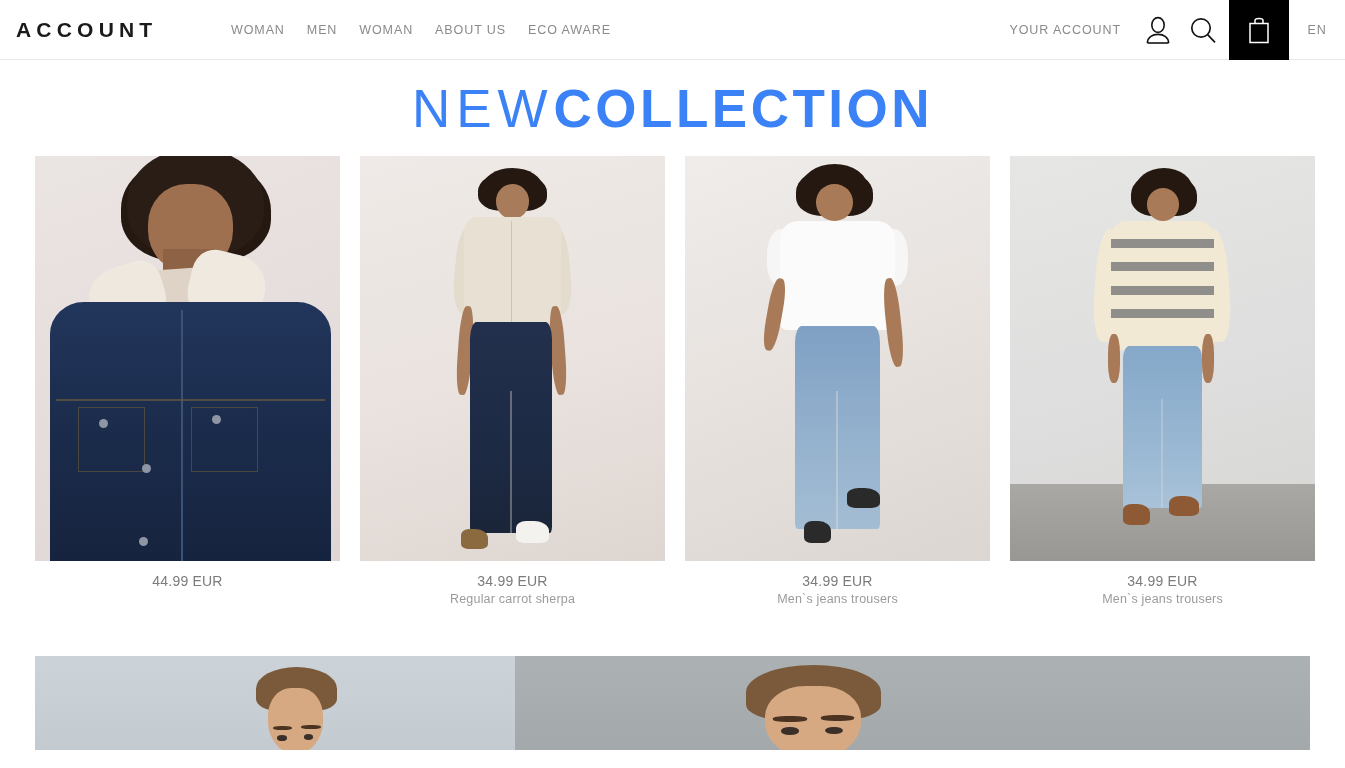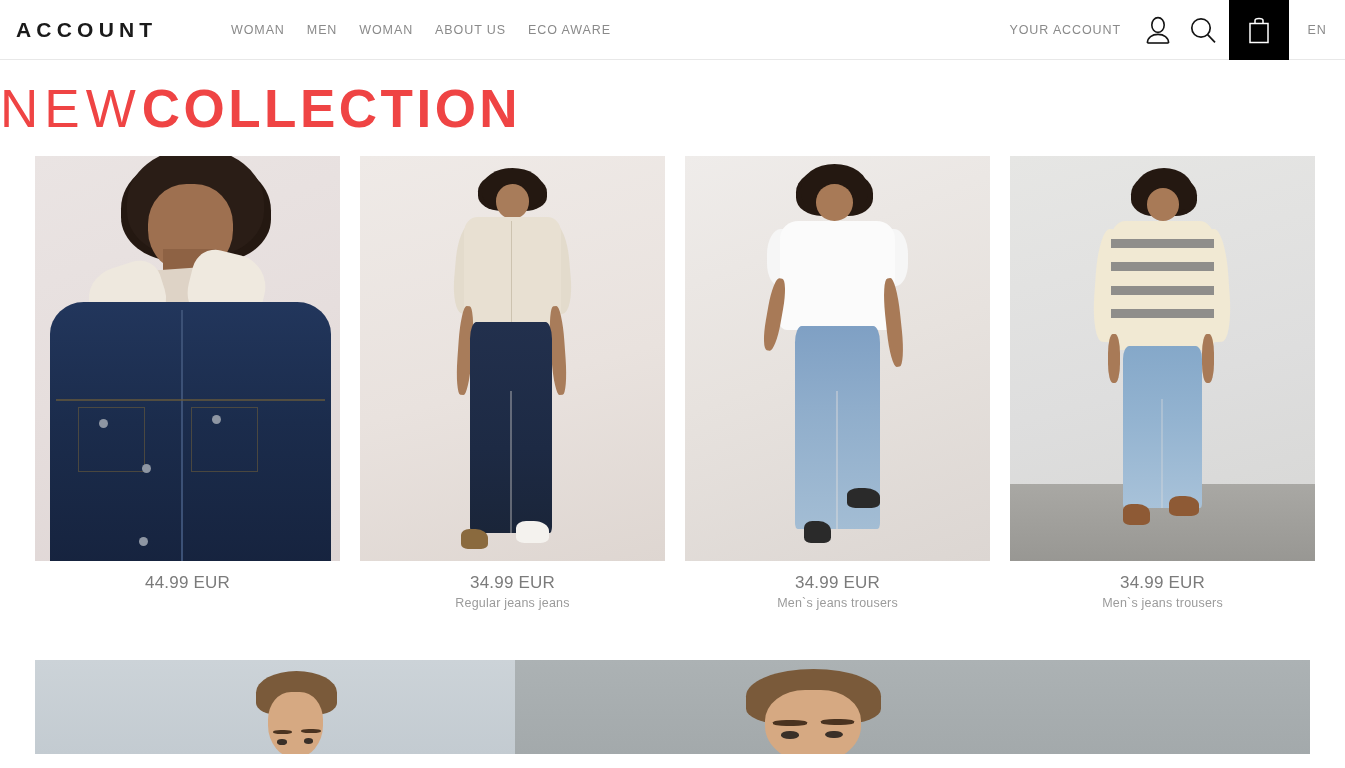--- a/index.html
+++ b/index.html
@@ -96,26 +96,26 @@
     align-items: center;
     justify-content: center;
     font-size: 12.5px;
     letter-spacing: 0.9px;
     color: #8a8a8a;
     cursor: pointer;
   }
 
   
   .page-title {
-    text-align: left;
+    text-align: center;
     margin-top: 22px;
     font-size: 53px;
     line-height: 1;
     white-space: nowrap;
-    color: #ef4444;
+    color: #3b82f6;
   }
   .title-light { font-weight: 300; letter-spacing: 6px; }
   .title-bold  { font-weight: bold; letter-spacing: 3.5px; }
 
   
   .product-grid {
     margin-top: 21px;
     padding: 0 35px;
     display: flex;
     gap: 20px;
@@ -125,21 +125,21 @@
     cursor: pointer;
   }
   .product-img {
     width: 305px;
     height: 405px;
     position: relative;
     overflow: hidden;
   }
   .product-meta { text-align: center; padding-top: 12px; }
   .price {
-    font-size: 17px;
+    font-size: 14px;
     color: #7b7b7b;
     letter-spacing: 0.2px;
   }
   .pname {
     font-size: 12.5px;
     color: #9b9b9b;
     letter-spacing: 0.2px;
     margin-top: 3px;
   }
 
@@ -421,21 +421,21 @@
         <div class="c2-arm-l"></div>
         <div class="c2-arm-r"></div>
         <div class="c2-jeans"></div>
         <div class="c2-jeans-gap"></div>
         <div class="c2-shoe-l"></div>
         <div class="c2-shoe-r"></div>
       </div>
     </div>
     <div class="product-meta">
       <div class="price">34.99 EUR</div>
-      <div class="pname">Regular jeans jeans</div>
+      <div class="pname">Regular carrot sherpa</div>
     </div>
   </div>
 
   <div class="product-card">
     <div class="product-img">
       <div class="scene bg3">
         <div class="fb-hair c3-hair"></div>
         <div class="fb-head c3-face"></div>
         <div class="c3-sleeve-l"></div>
         <div class="c3-sleeve-r"></div>

